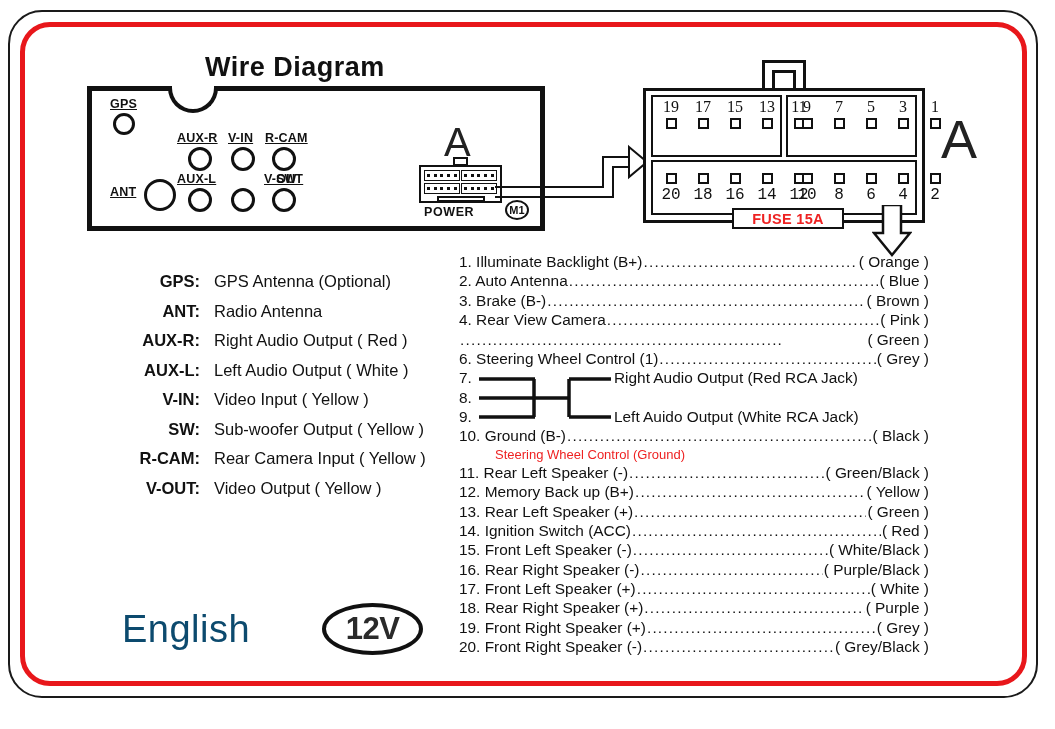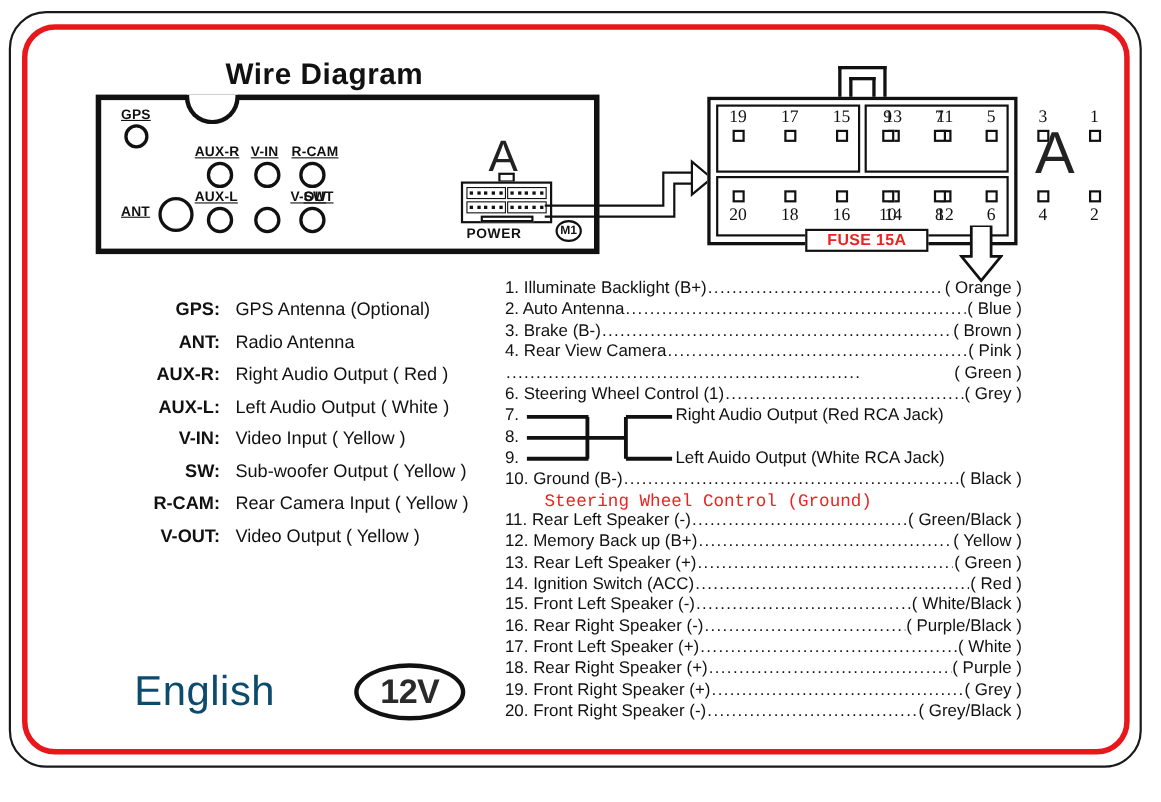--- a/index.html
+++ b/index.html
@@ -197,42 +197,41 @@
   .conn-cell {
     position: absolute;
     border: 2px solid #111;
     box-sizing: border-box;
     background: #fff;
   }
   .pin-row {
     position: absolute;
     display: flex;
     align-items: center;
-    gap: 15px;
   }
   .pin {
     display: flex;
     flex-direction: column;
     align-items: center;
     width: 32px;
   }
   .pin-num {
     font-family: "Liberation Serif", serif;
     font-size: 16px;
     color: #111;
     line-height: 17px;
   }
   .pin-sq {
     width: 11px; height: 11px;
     border: 2px solid #111;
     box-sizing: border-box;
     background: #fff;
   }
   .pin.below .pin-sq { order: 1; margin-bottom: 3px; }
-  .pin.below .pin-num { order: 2; }
+  .pin.below .pin-num { order: 2; font-family: Liberation Mono, monospace; }
   .pin.above .pin-num { margin-bottom: 3px; }
 
   .fuse-box {
     position: absolute;
     left: 732px; top: 208px;
     width: 112px; height: 21px;
     border: 2.5px solid #111;
     box-sizing: border-box;
     background: #fff;
     display: flex;
@@ -326,25 +325,24 @@
     margin: 0 1px;
     letter-spacing: 1.2px;
     color: #111;
     font-size: 15.4px;
     white-space: nowrap;
   }
   .pl-color { flex: 0 0 auto; }
   .pl-sub {
     position: relative;
     height: 17px;
-    font-size: 16px;
+    font-size: 13px;
     color: #ee2222;
     padding-left: 36px;
     white-space: nowrap;
-    font-family: Liberation Mono, monospace;
   }
 
   
   .rca-group {
     position: relative;
     height: 58px;
   }
   .rca-num {
     position: absolute;
     left: 0;

